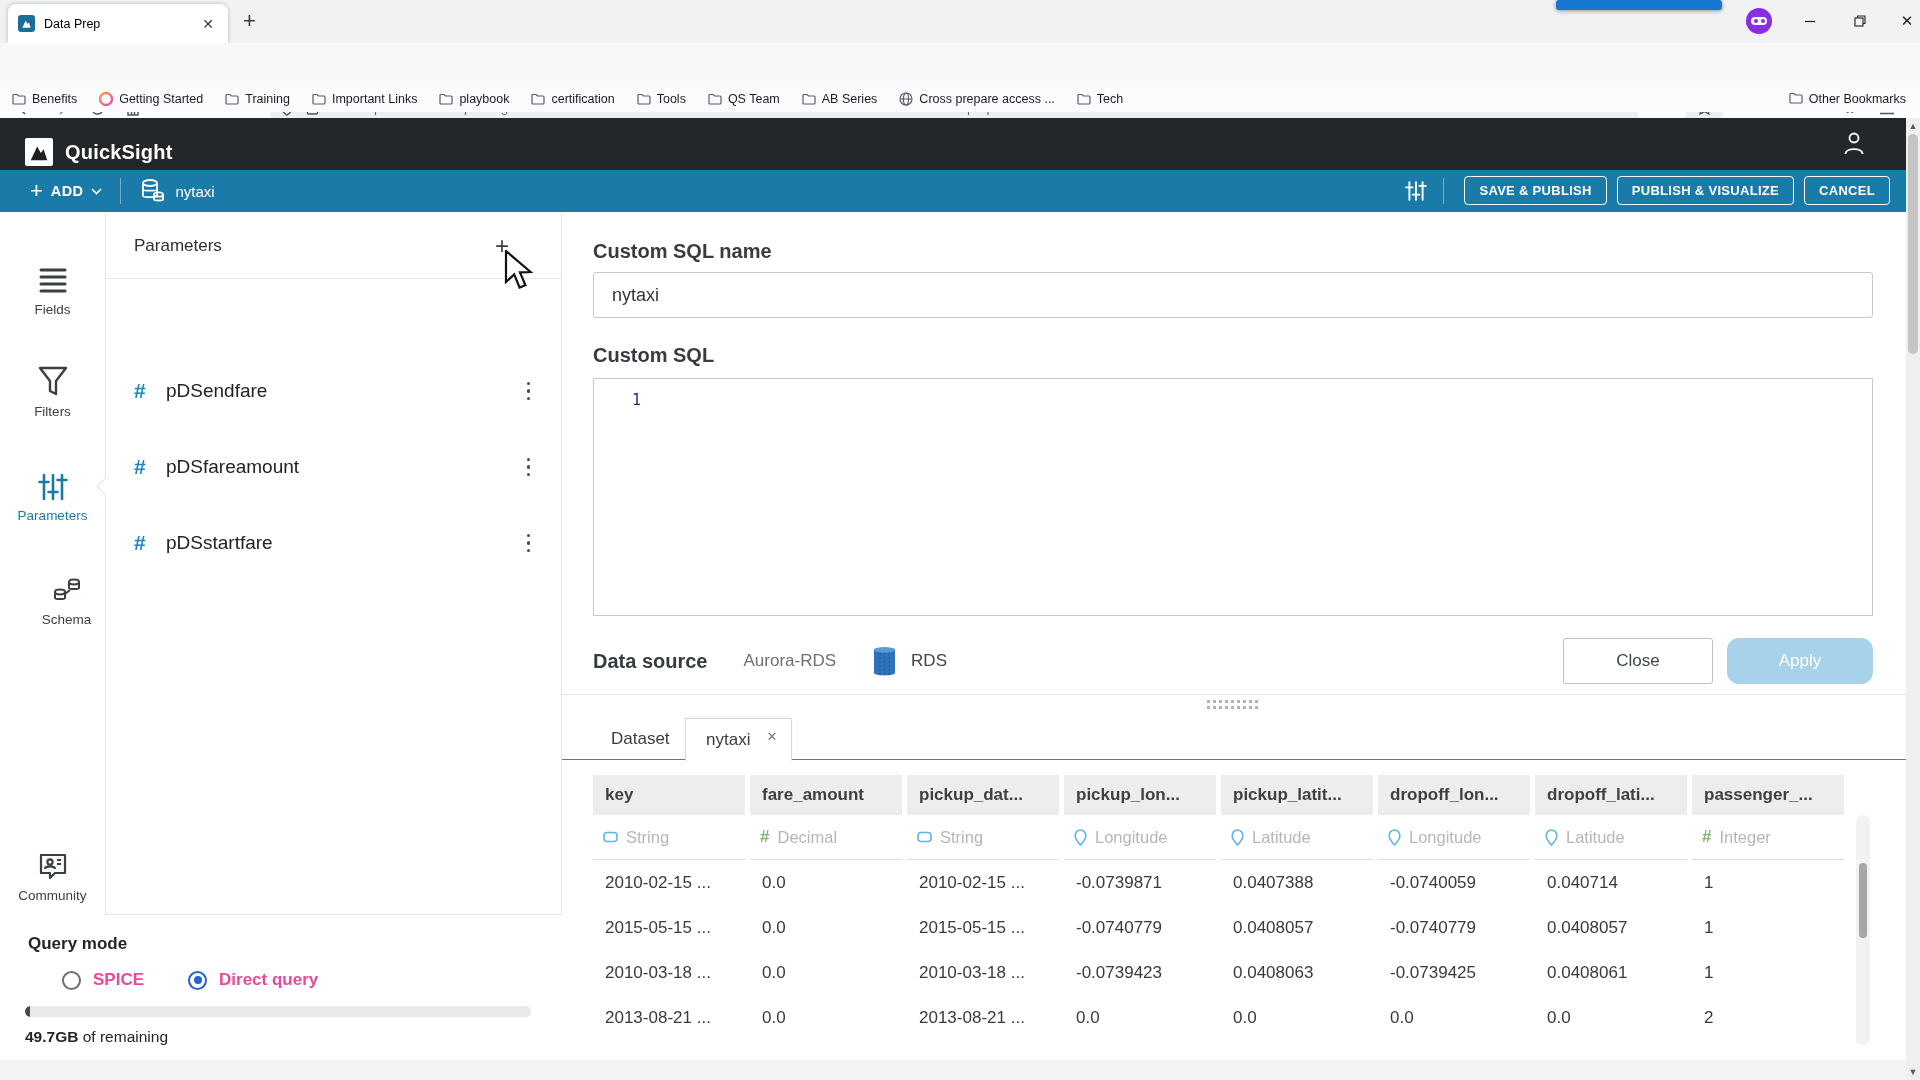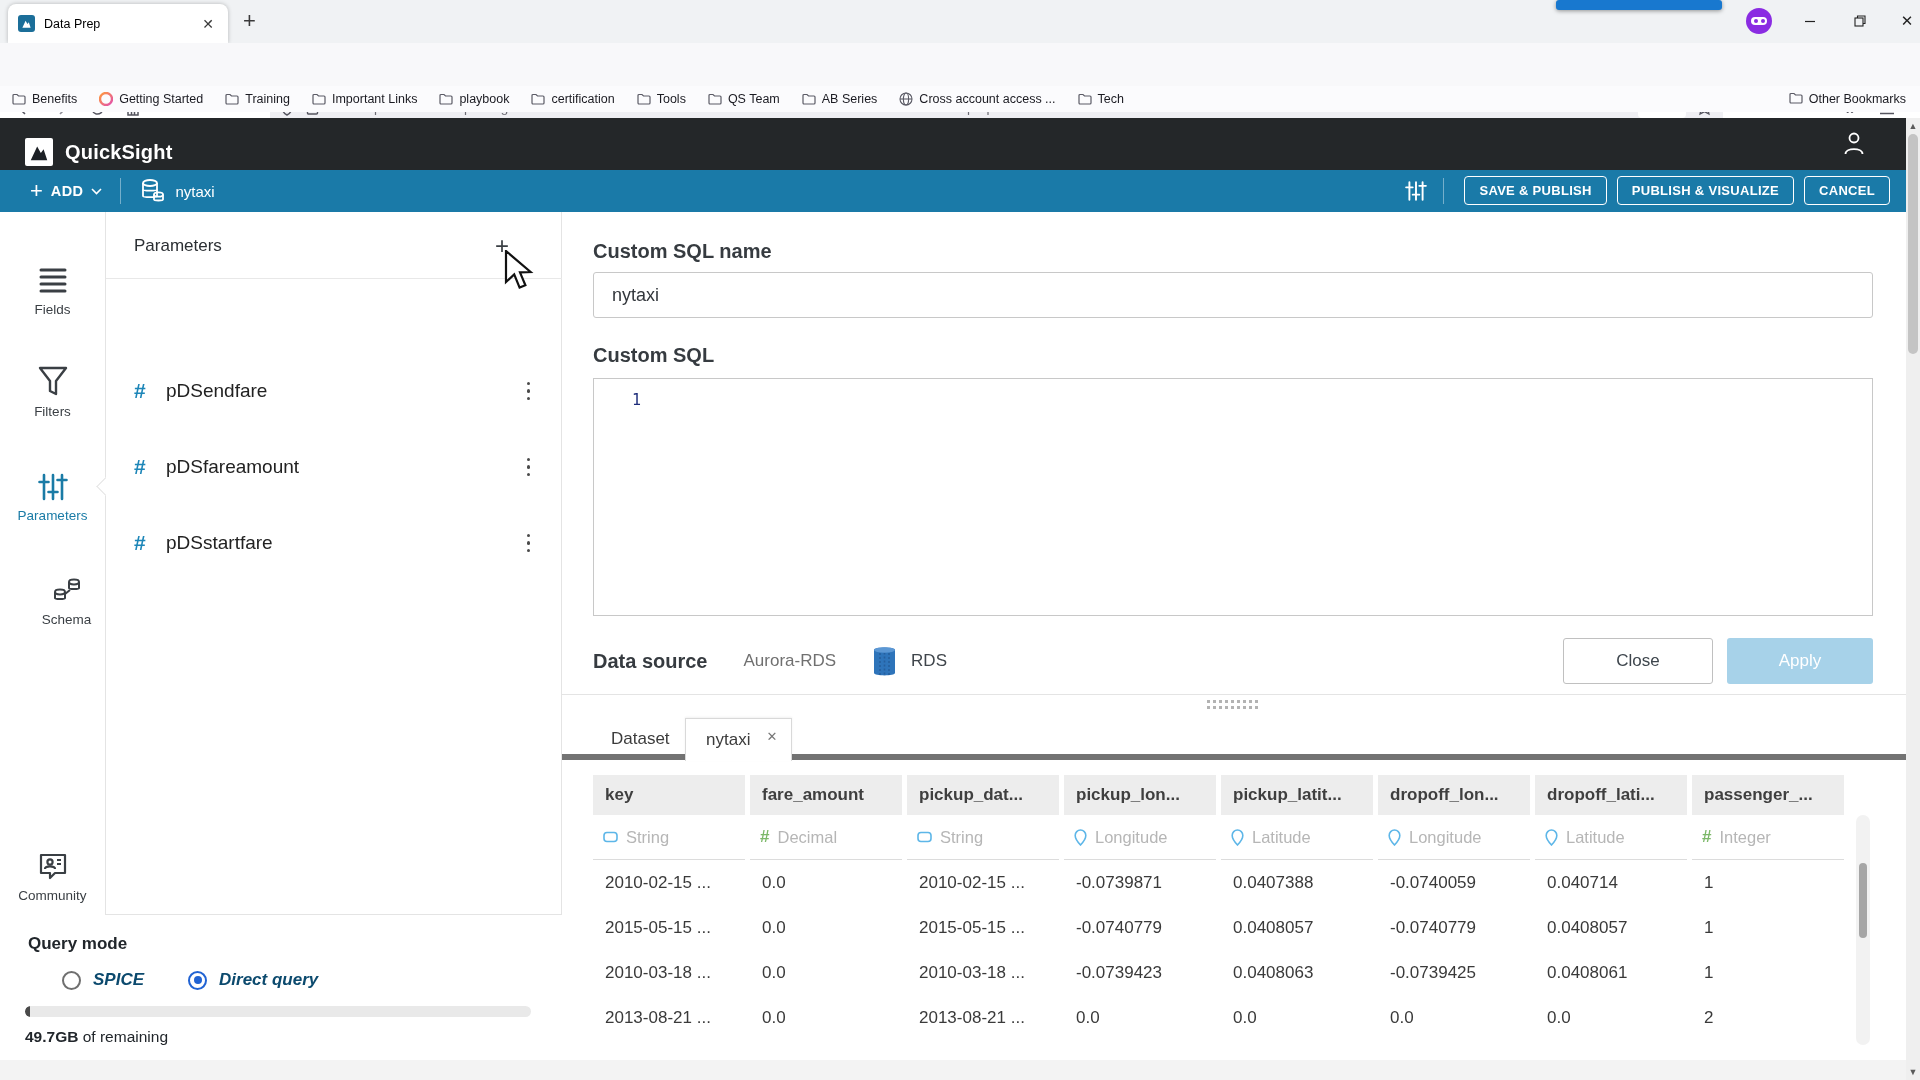--- a/index.html
+++ b/index.html
@@ -86,47 +86,47 @@
   .kebab i { width:3.5px; height:3.5px; background:#4a4a4a; border-radius:50%; }
   .cursorptr { left:503px; top:250px; pointer-events:none; }
 
   
   .qmlabel { left:28px; top:934px; font-size:17px; font-weight:700; color:#21262b; }
   .radiorow { left:62px; top:970px; display:flex; align-items:center; }
   .radio { width:19px; height:19px; border-radius:50%; border:2px solid #6f6f6f; position:relative; }
   .radio.sel { border-color:#2163d3; }
   .radio.sel:after { content:""; position:absolute; left:3.5px; top:3.5px; width:8px; height:8px;
     border-radius:50%; background:#2163d3; }
-  .radlbl { font-size:17px; font-weight:700; color:#0c4a6e; margin:0 44px 0 12px;font-style:italic; }
+  .radlbl { font-size:17px; font-weight:700; color:#ec4899; margin:0 44px 0 12px; }
   .pbar { left:25px; top:1006px; width:506px; height:11px; background:#e9e9e9; border-radius:6px; overflow:hidden; }
   .pbar .fill { width:5px; height:11px; background:#4a4a4a; border-radius:6px 0 0 6px; }
   .pcap { left:25px; top:1028px; font-size:15.5px; color:#21262b; }
   .pcap b { font-weight:700; }
 
   
   .flabel { font-size:20px; font-weight:700; color:#363b40; }
   .nameinput { left:593px; top:272px; width:1280px; height:46px; border:1px solid #c8c8c8; border-radius:3px;
     font-size:18px; color:#33373c; padding-left:18px; font-family:"Liberation Sans", sans-serif; background:#fff; }
   .editor { left:593px; top:378px; width:1280px; height:238px; border:1px solid #c8c8c8; background:#fff; }
   .lineno { position:absolute; left:38px; top:12px; font-family:"DejaVu Sans Mono", monospace;
     font-size:15px; color:#1d2c7a; }
   .dsrow { left:593px; top:638px; height:46px; display:flex; align-items:center; }
   .dsrow .nm { font-size:17px; color:#707070; margin-left:36px; }
   .dsrow .typ { font-size:17px; color:#3f454b; margin-left:14px; }
   .dsrow .ric { margin-left:36px; }
   .closebtn { left:1563px; top:638px; width:150px; height:46px; background:#fff; border:1px solid #c0c0c0;
     border-radius:3px; font-size:17px; color:#3e464d; font-family:"Liberation Sans", sans-serif; }
   .applybtn { left:1727px; top:638px; width:146px; height:46px; background:#a7d2e9; border:none;
-    border-radius:3px; font-size:17px; color:#fff; font-family:"Liberation Sans", sans-serif; }
+    border-radius:12px; font-size:17px; color:#fff; font-family:"Liberation Sans", sans-serif; }
   .hdiv { left:562px; top:694px; width:1344px; height:1px; background:#e4e4e4; }
   .dots { left:1207px; top:700px; display:grid; grid-template-columns:repeat(9,3px); grid-gap:3px; }
   .dots i { width:3px; height:3px; background:#b3b3b3; }
 
   
-  .tabrow { left:562px; top:718px; width:1344px; height:42px; border-bottom:6px solid #737373; }
+  .tabrow { left:562px; top:718px; width:1344px; height:42px; border-bottom:1px solid #737373; }
   .ptab { position:absolute; top:0; height:42px; display:flex; align-items:center; font-size:17px; color:#3c3c3c; }
   .ptab.ds { left:31px; padding:0 18px; }
   .ptab.ny { left:123px; padding:0 14px 0 20px; background:#fff; height:43px; border:1px solid #d9d9d9;
     border-bottom:none; box-shadow:0 -1px 2px rgba(0,0,0,.06); }
   .ptab.ny .x { font-size:13px; color:#777; margin-left:16px; margin-top:-8px; }
   .tablewrap { left:593px; top:775px; width:1262px; height:270px; display:flex; }
   .tcol { width:152px; margin-right:5px; flex:0 0 auto; }
   .thc { height:40px; background:#ededed; font-size:17px; font-weight:700; color:#3f3f3f;
     line-height:40px; padding-left:12px; white-space:nowrap; overflow:hidden; }
   .ttc { height:45px; display:flex; align-items:center; gap:8px; padding-left:10px;
@@ -303,21 +303,21 @@
         <span>AB Series</span>
       </span>
       <span class="bmk">
         <span style="display:flex">
           <svg width="14" height="14" viewBox="0 0 14 14" fill="none" stroke="#5b5b66" stroke-width="1.1">
             <circle cx="7" cy="7" r="6"></circle>
             <ellipse cx="7" cy="7" rx="2.6" ry="6"></ellipse>
             <path d="M1 7 H13"></path>
           </svg>
         </span>
-        <span>Cross account access ...</span>
+        <span>Cross prepare access ...</span>
       </span>
       <span class="bmk">
         <span style="display:flex">
           <svg width="14" height="12" viewBox="0 0 14 12" fill="none" stroke="#5b5b66" stroke-width="1.2">
             <path d="M1 2.5 a1 1 0 0 1 1-1 h3 l1.5 1.5 H12 a1 1 0 0 1 1 1 V10 a1 1 0 0 1 -1 1 H2 a1 1 0 0 1 -1-1 Z"></path>
           </svg>
         </span>
         <span>Tech</span>
       </span>
     </div>

